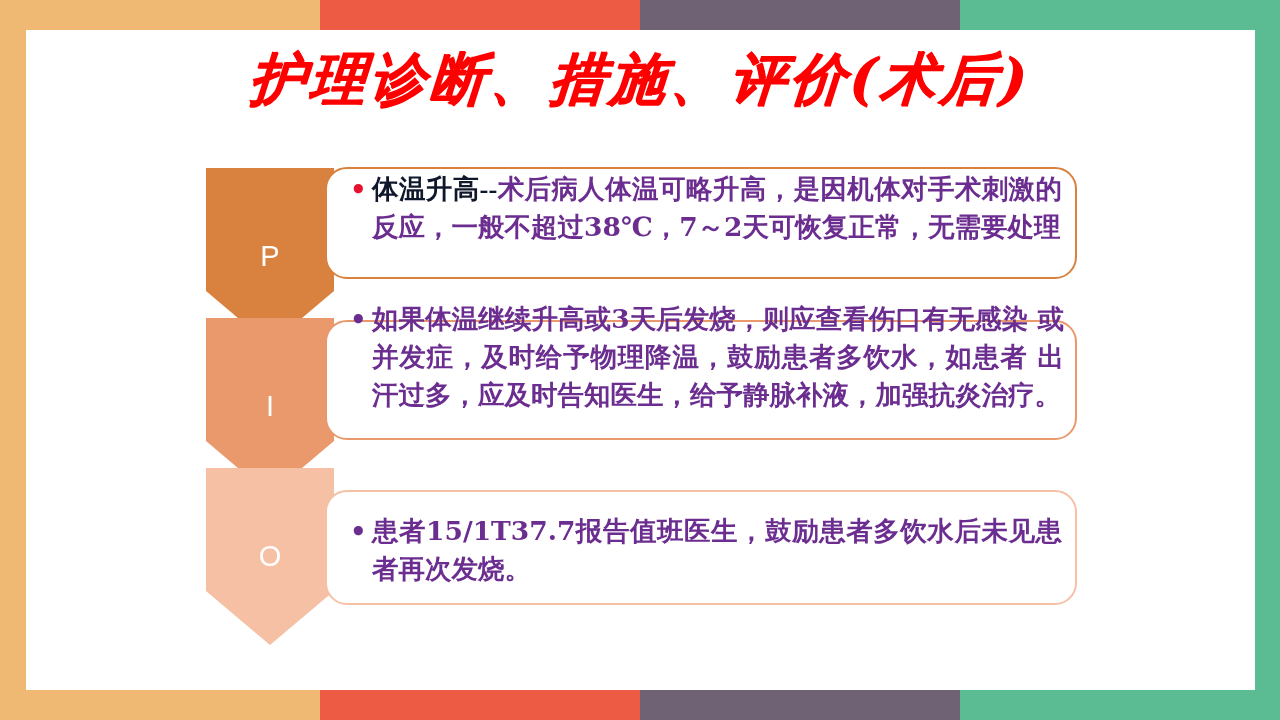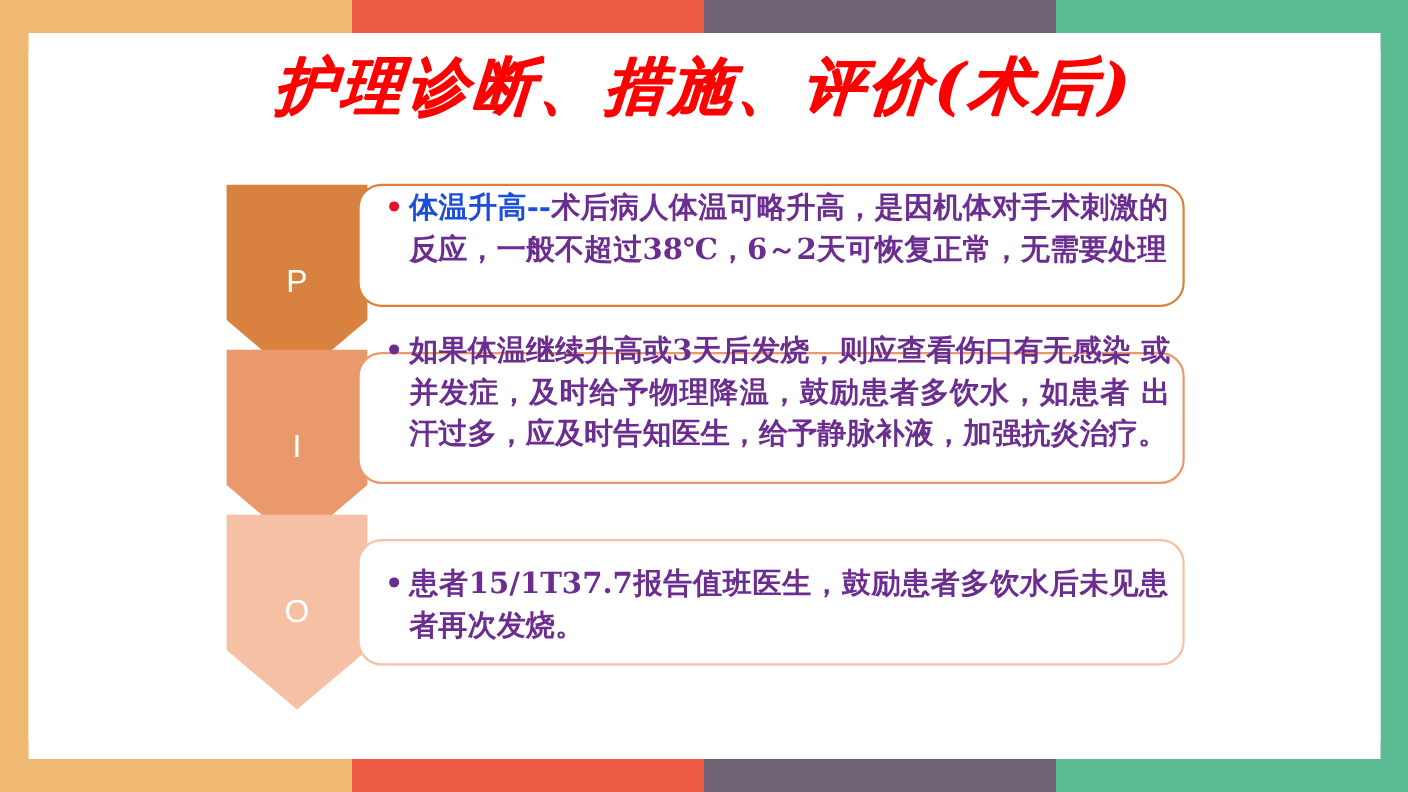--- a/index.html
+++ b/index.html
@@ -99,21 +99,21 @@
     text-align: justify;
     text-justify: inter-character;
   }
   .note-text .bullet {
     position: absolute;
     left: -22px;
     top: 0px;
     font-size: 26px;
     line-height: 38px;
   }
-  .hl-red { color: #1d4ed8; }
+  .hl-red { color: #0f172a; font-family: Liberation Serif, serif; }
   .bullet-red { color: #E8112D; }
   .bullet-purple { color: #6B2D8F; }
 </style>
 </head>
 <body>
 
 <div id="slide">
 
   <div class="edge-bar top">
     <div class="edge-seg" style="background: rgb(239, 184, 115);"></div>
@@ -141,21 +141,21 @@
     <polygon id="chev1" points="206,318 334,318 334,441 270,495 206,441" fill="#E9996B"></polygon>
     <polygon id="chev2" points="206,468 334,468 334,591 270,645 206,591" fill="#F5C0A4"></polygon>
   </svg>
 
   <div class="chev-label" style="left: 205px; top: 240px; color: rgb(255, 255, 255);">P</div>
   <div class="chev-label" style="left: 205px; top: 390px; color: rgb(255, 255, 255);">I</div>
   <div class="chev-label" style="left: 205px; top: 540px; color: rgb(255, 255, 255);">O</div>
 
   <div class="note-box" id="box0" style="left: 325px; top: 167px; width: 752px; height: 112px; border: 2.5px solid rgb(217, 130, 63);"></div>
   <div class="note-text" style="left: 372px; top: 170px; width: 690px; color: rgb(107, 45, 143);">
-    <span class="bullet bullet-red" style="color: rgb(232, 17, 45);">•</span><span class="hl-red">体温升高--</span><span>术后病人体温可略升高，是因机体对手术刺激的反应，一般不超过38℃，6～2天可恢复正常，无需要处理</span>
+    <span class="bullet bullet-red" style="color: rgb(232, 17, 45);">•</span><span class="hl-red">体温升高--</span><span>术后病人体温可略升高，是因机体对手术刺激的反应，一般不超过38℃，7～2天可恢复正常，无需要处理</span>
   </div>
 
   <div class="note-box" id="box1" style="left: 325px; top: 320px; width: 752px; height: 120px; border: 2.5px solid rgb(233, 153, 107);"></div>
   <div class="note-text" style="left: 372px; top: 300px; width: 692px; color: rgb(107, 45, 143);">
     <span class="bullet bullet-purple" style="color: rgb(107, 45, 143);">•</span><span>如果体温继续升高或3天后发烧，则应查看伤口有无感染 或并发症，及时给予物理降温，鼓励患者多饮水，如患者 出汗过多，应及时告知医生，给予静脉补液，加强抗炎治疗。</span>
   </div>
 
   <div class="note-box" id="box2" style="left: 325px; top: 490px; width: 752px; height: 115px; border: 2.5px solid rgb(245, 192, 164);"></div>
   <div class="note-text" style="left: 372px; top: 512px; width: 690px; color: rgb(107, 45, 143);">
     <span class="bullet bullet-purple" style="color: rgb(107, 45, 143);">•</span><span>患者15/1T37.7报告值班医生，鼓励患者多饮水后未见患者再次发烧。</span>

